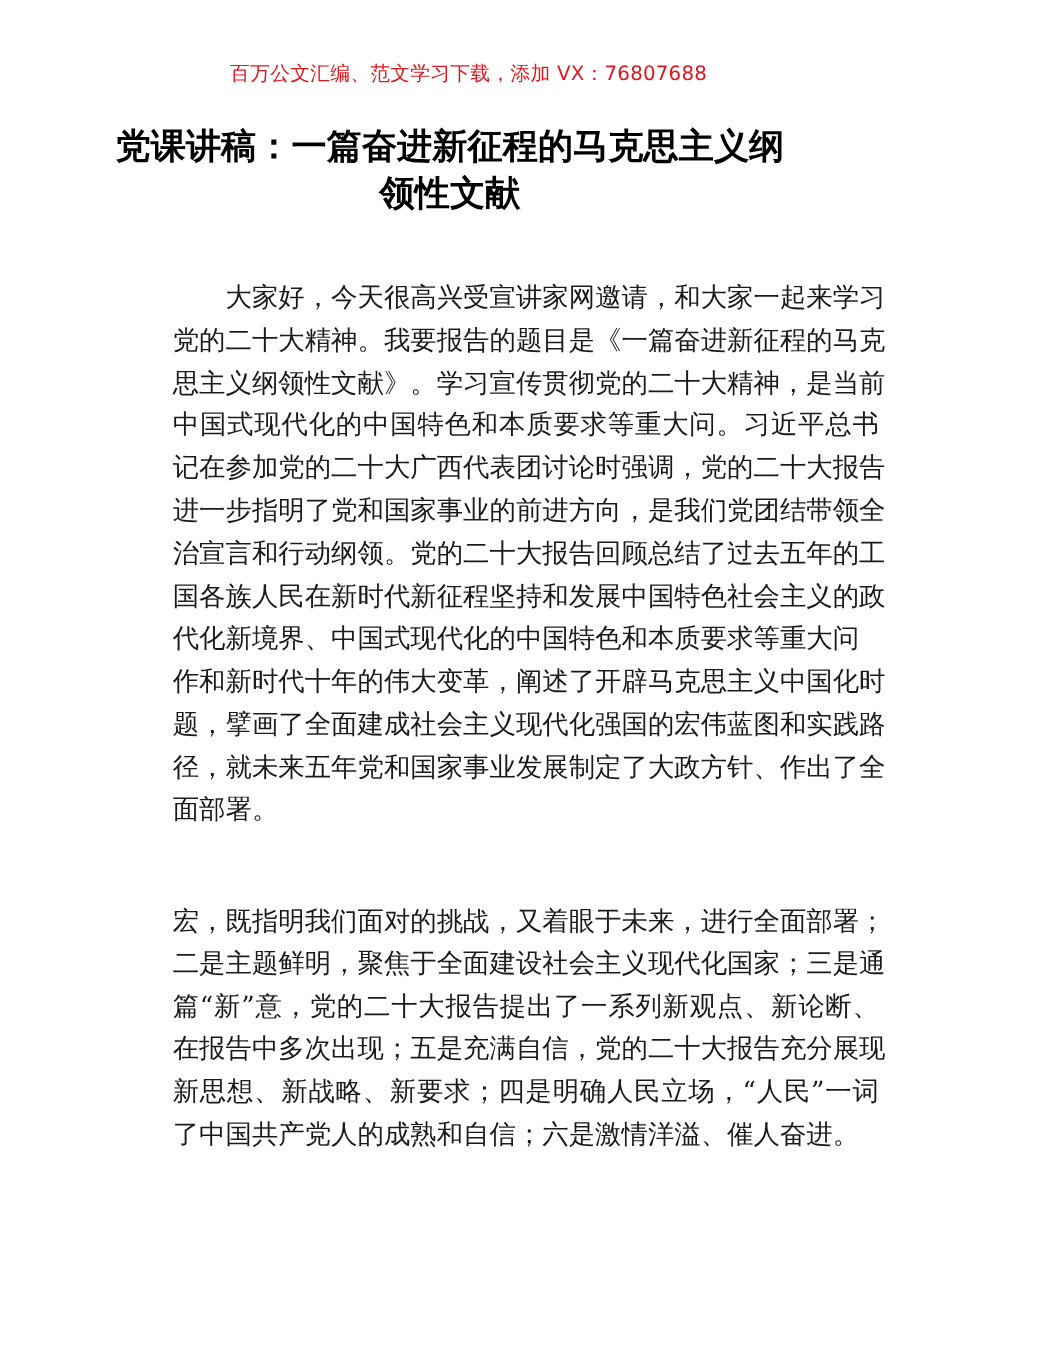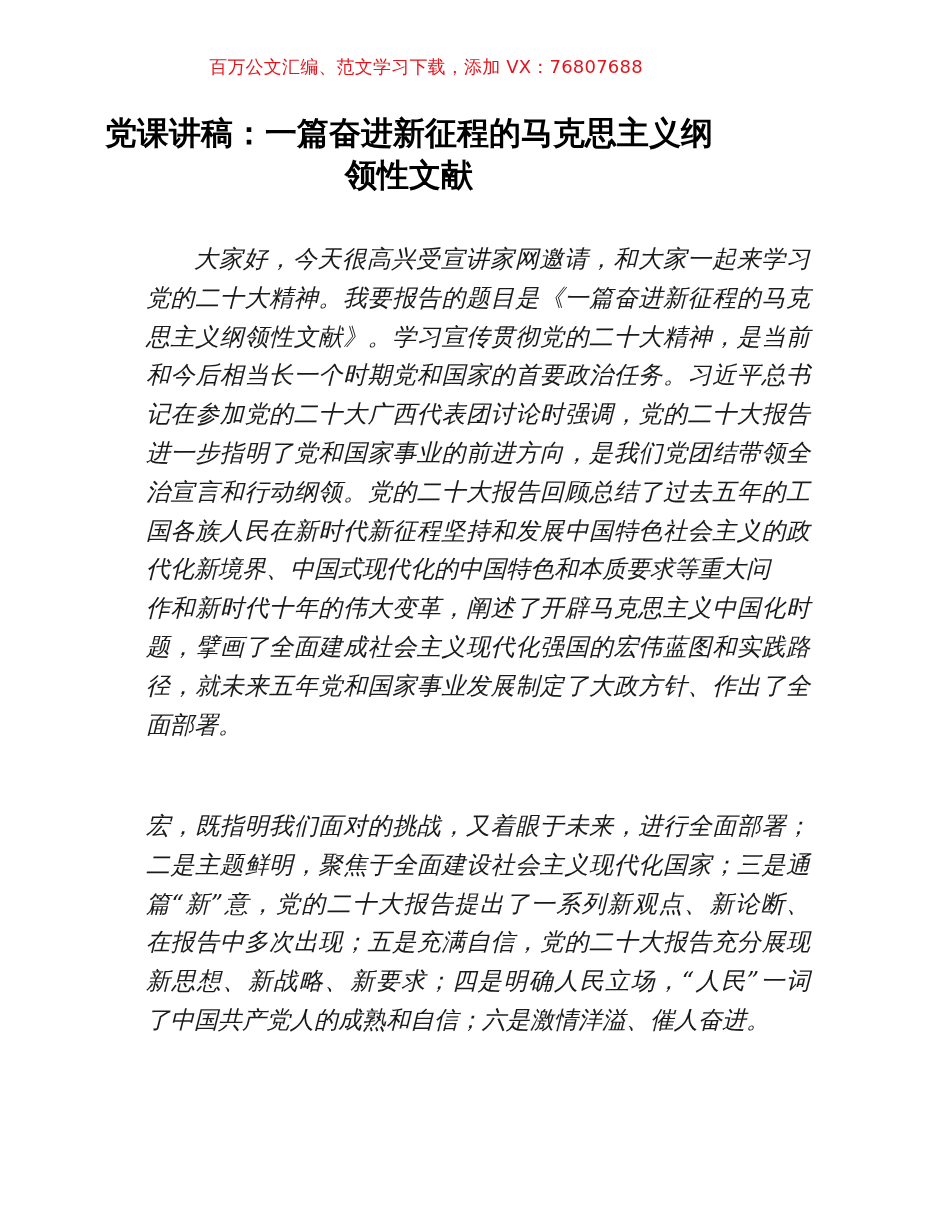--- a/index.html
+++ b/index.html
@@ -40,21 +40,21 @@
     }
     .title .line { display: block; }
     .body-text {
       position: absolute;
       left: 142px;
       width: 672px;
       font-size: 24px;
       line-height: 38.8px;
       color: #1a1a1a;
     }
-    .para { margin: 4px; font-style: italic; }
+    .para { margin: 15px; }
     .para .line {
       display: block;
       white-space: nowrap;
       text-align: justify;
       text-align-last: justify;
     }
     .para .line.last {
       text-align-last: left;
     }
     .para .line.indent {
@@ -71,21 +71,21 @@
 <div class="title">
   <span class="line">党课讲稿：一篇奋进新征程的马克思主义纲</span>
   <span class="line">领性文献</span>
 </div>
 
 <div class="body-text" id="p1">
   <p class="para">
     <span class="line indent">大家好，今天很高兴受宣讲家网邀请，和大家一起来学习</span>
     <span class="line">党的二十大精神。我要报告的题目是《一篇奋进新征程的马克</span>
     <span class="line">思主义纲领性文献》。学习宣传贯彻党的二十大精神，是当前</span>
-    <span class="line">和今后相当长一个时期党和国家的首要政治任务。习近平总书</span>
+    <span class="line">中国式现代化的中国特色和本质要求等重大问。习近平总书</span>
     <span class="line">记在参加党的二十大广西代表团讨论时强调，党的二十大报告</span>
     <span class="line">进一步指明了党和国家事业的前进方向，是我们党团结带领全</span>
     <span class="line">治宣言和行动纲领。党的二十大报告回顾总结了过去五年的工</span>
     <span class="line">国各族人民在新时代新征程坚持和发展中国特色社会主义的政</span>
     <span class="line last">代化新境界、中国式现代化的中国特色和本质要求等重大问</span>
     <span class="line">作和新时代十年的伟大变革，阐述了开辟马克思主义中国化时</span>
     <span class="line">题，擘画了全面建成社会主义现代化强国的宏伟蓝图和实践路</span>
     <span class="line">径，就未来五年党和国家事业发展制定了大政方针、作出了全</span>
     <span class="line last">面部署。</span>
   </p>

